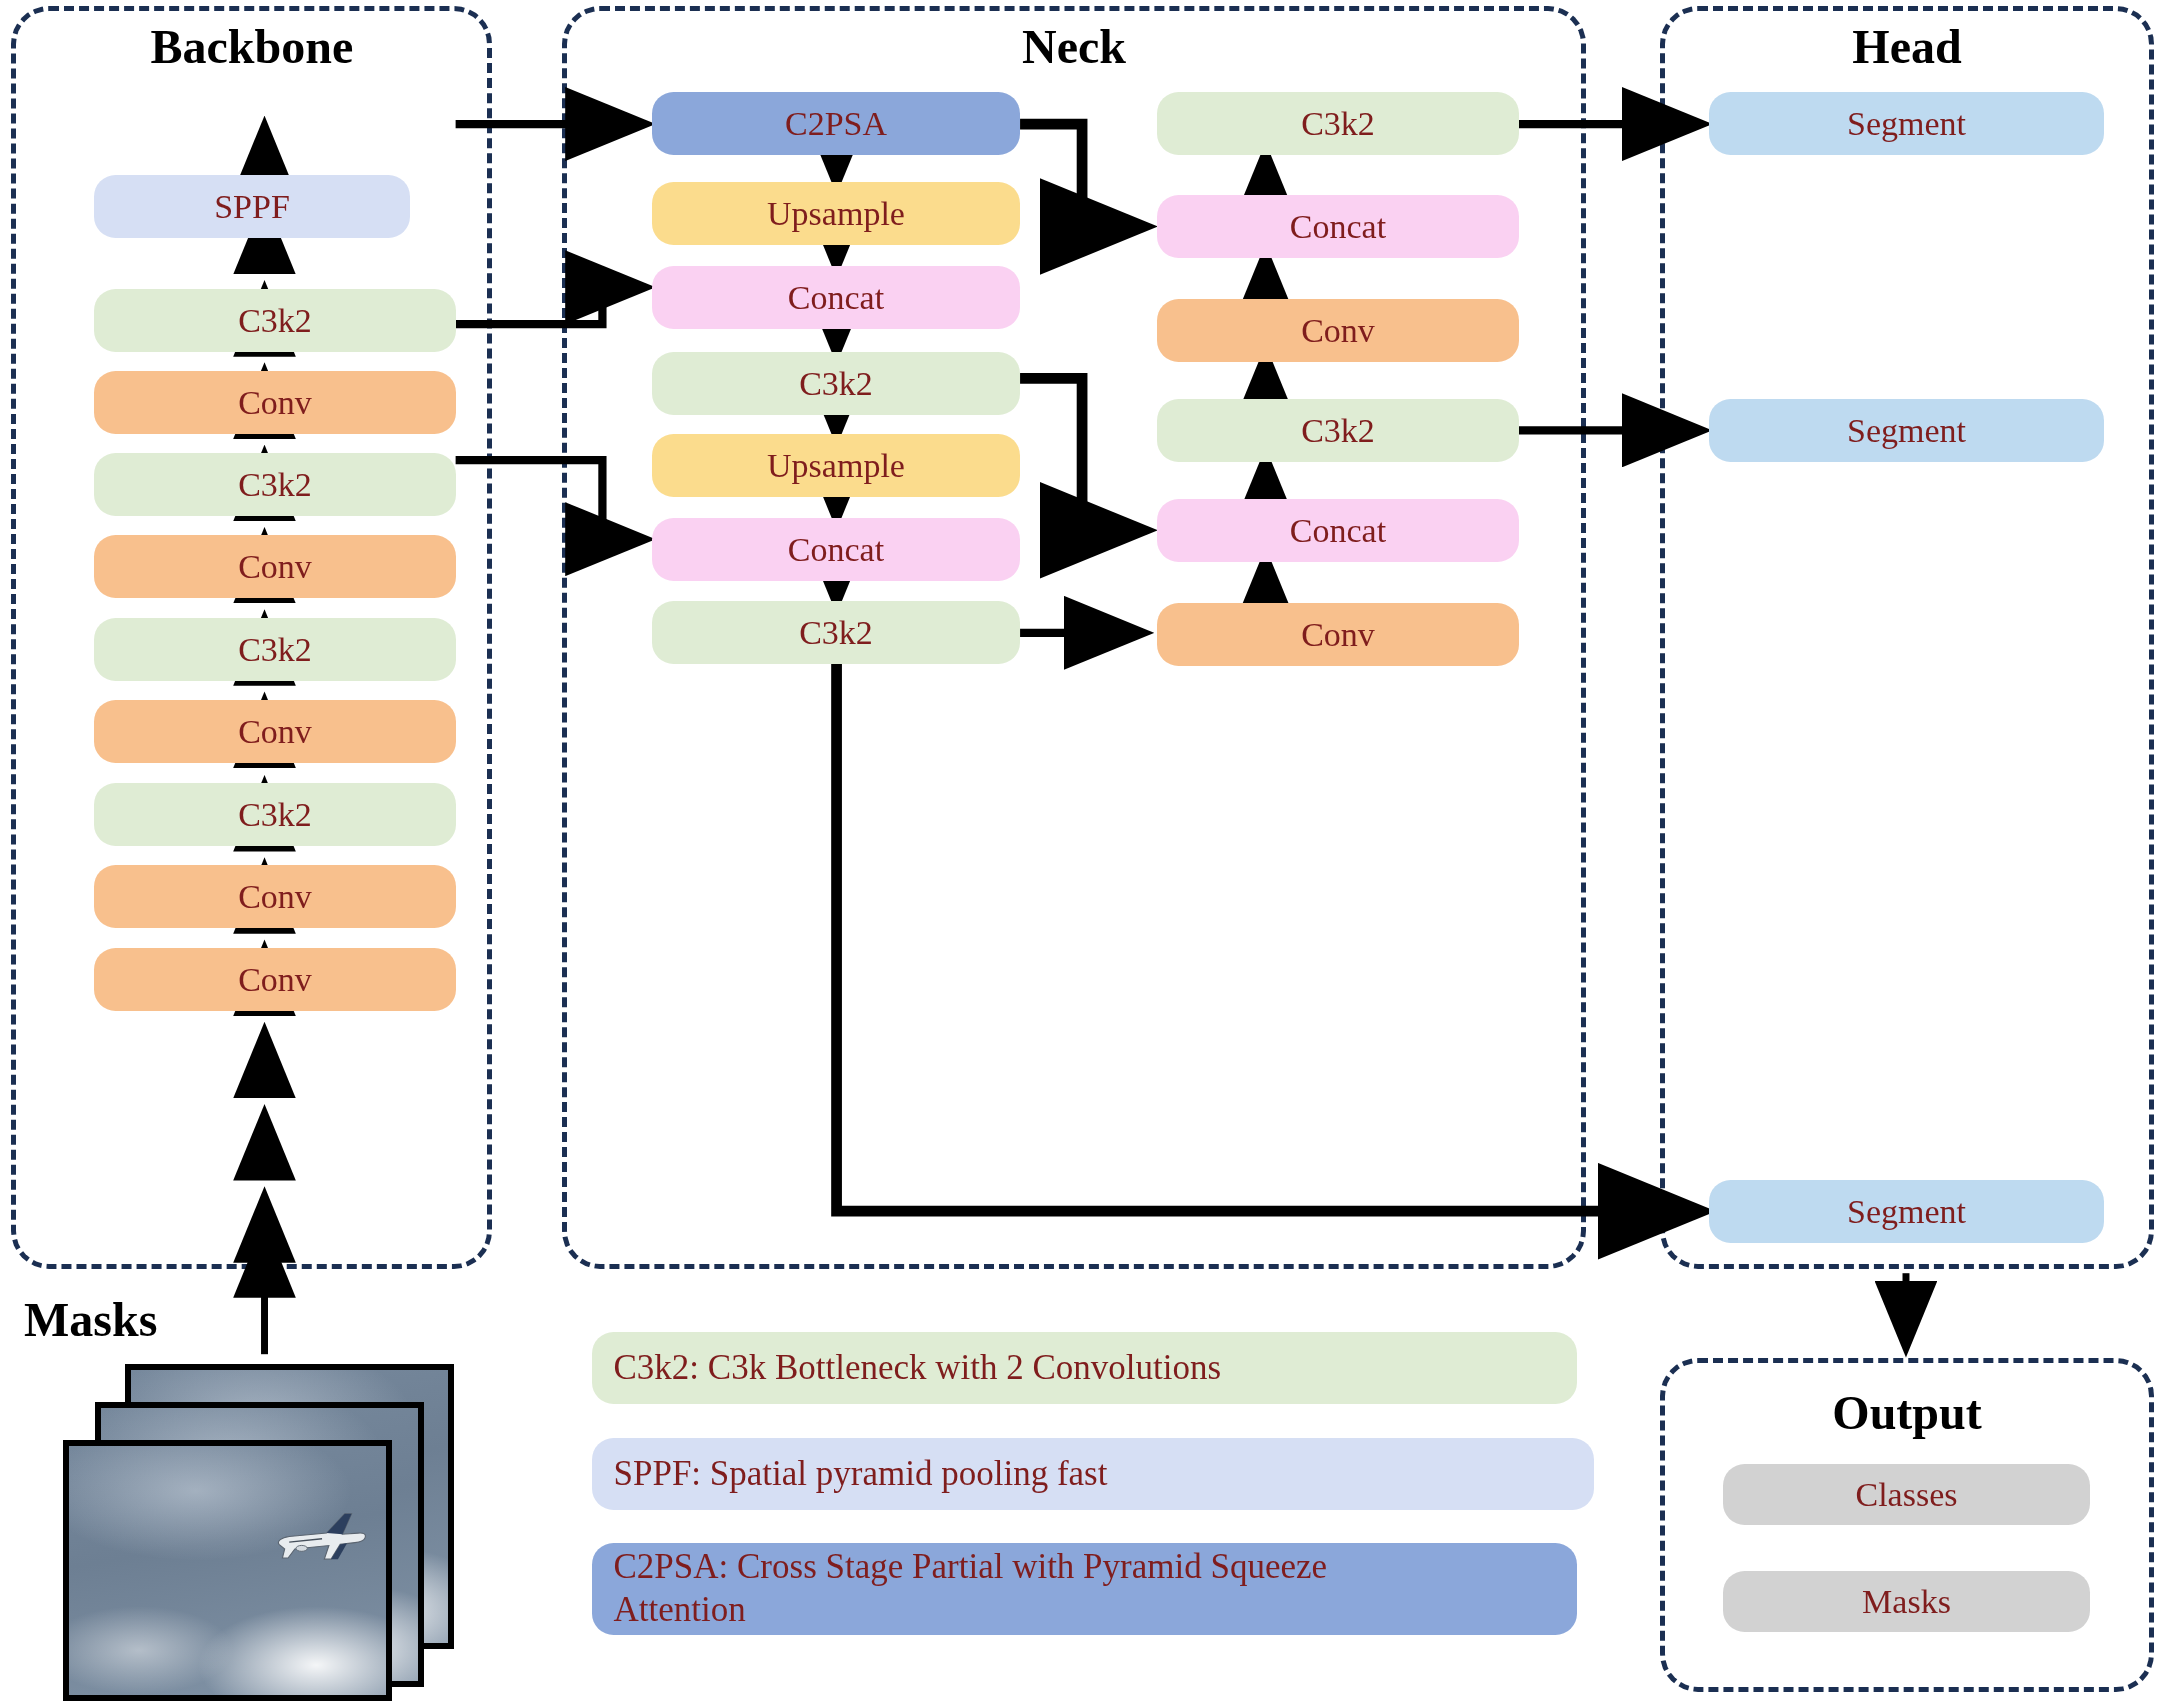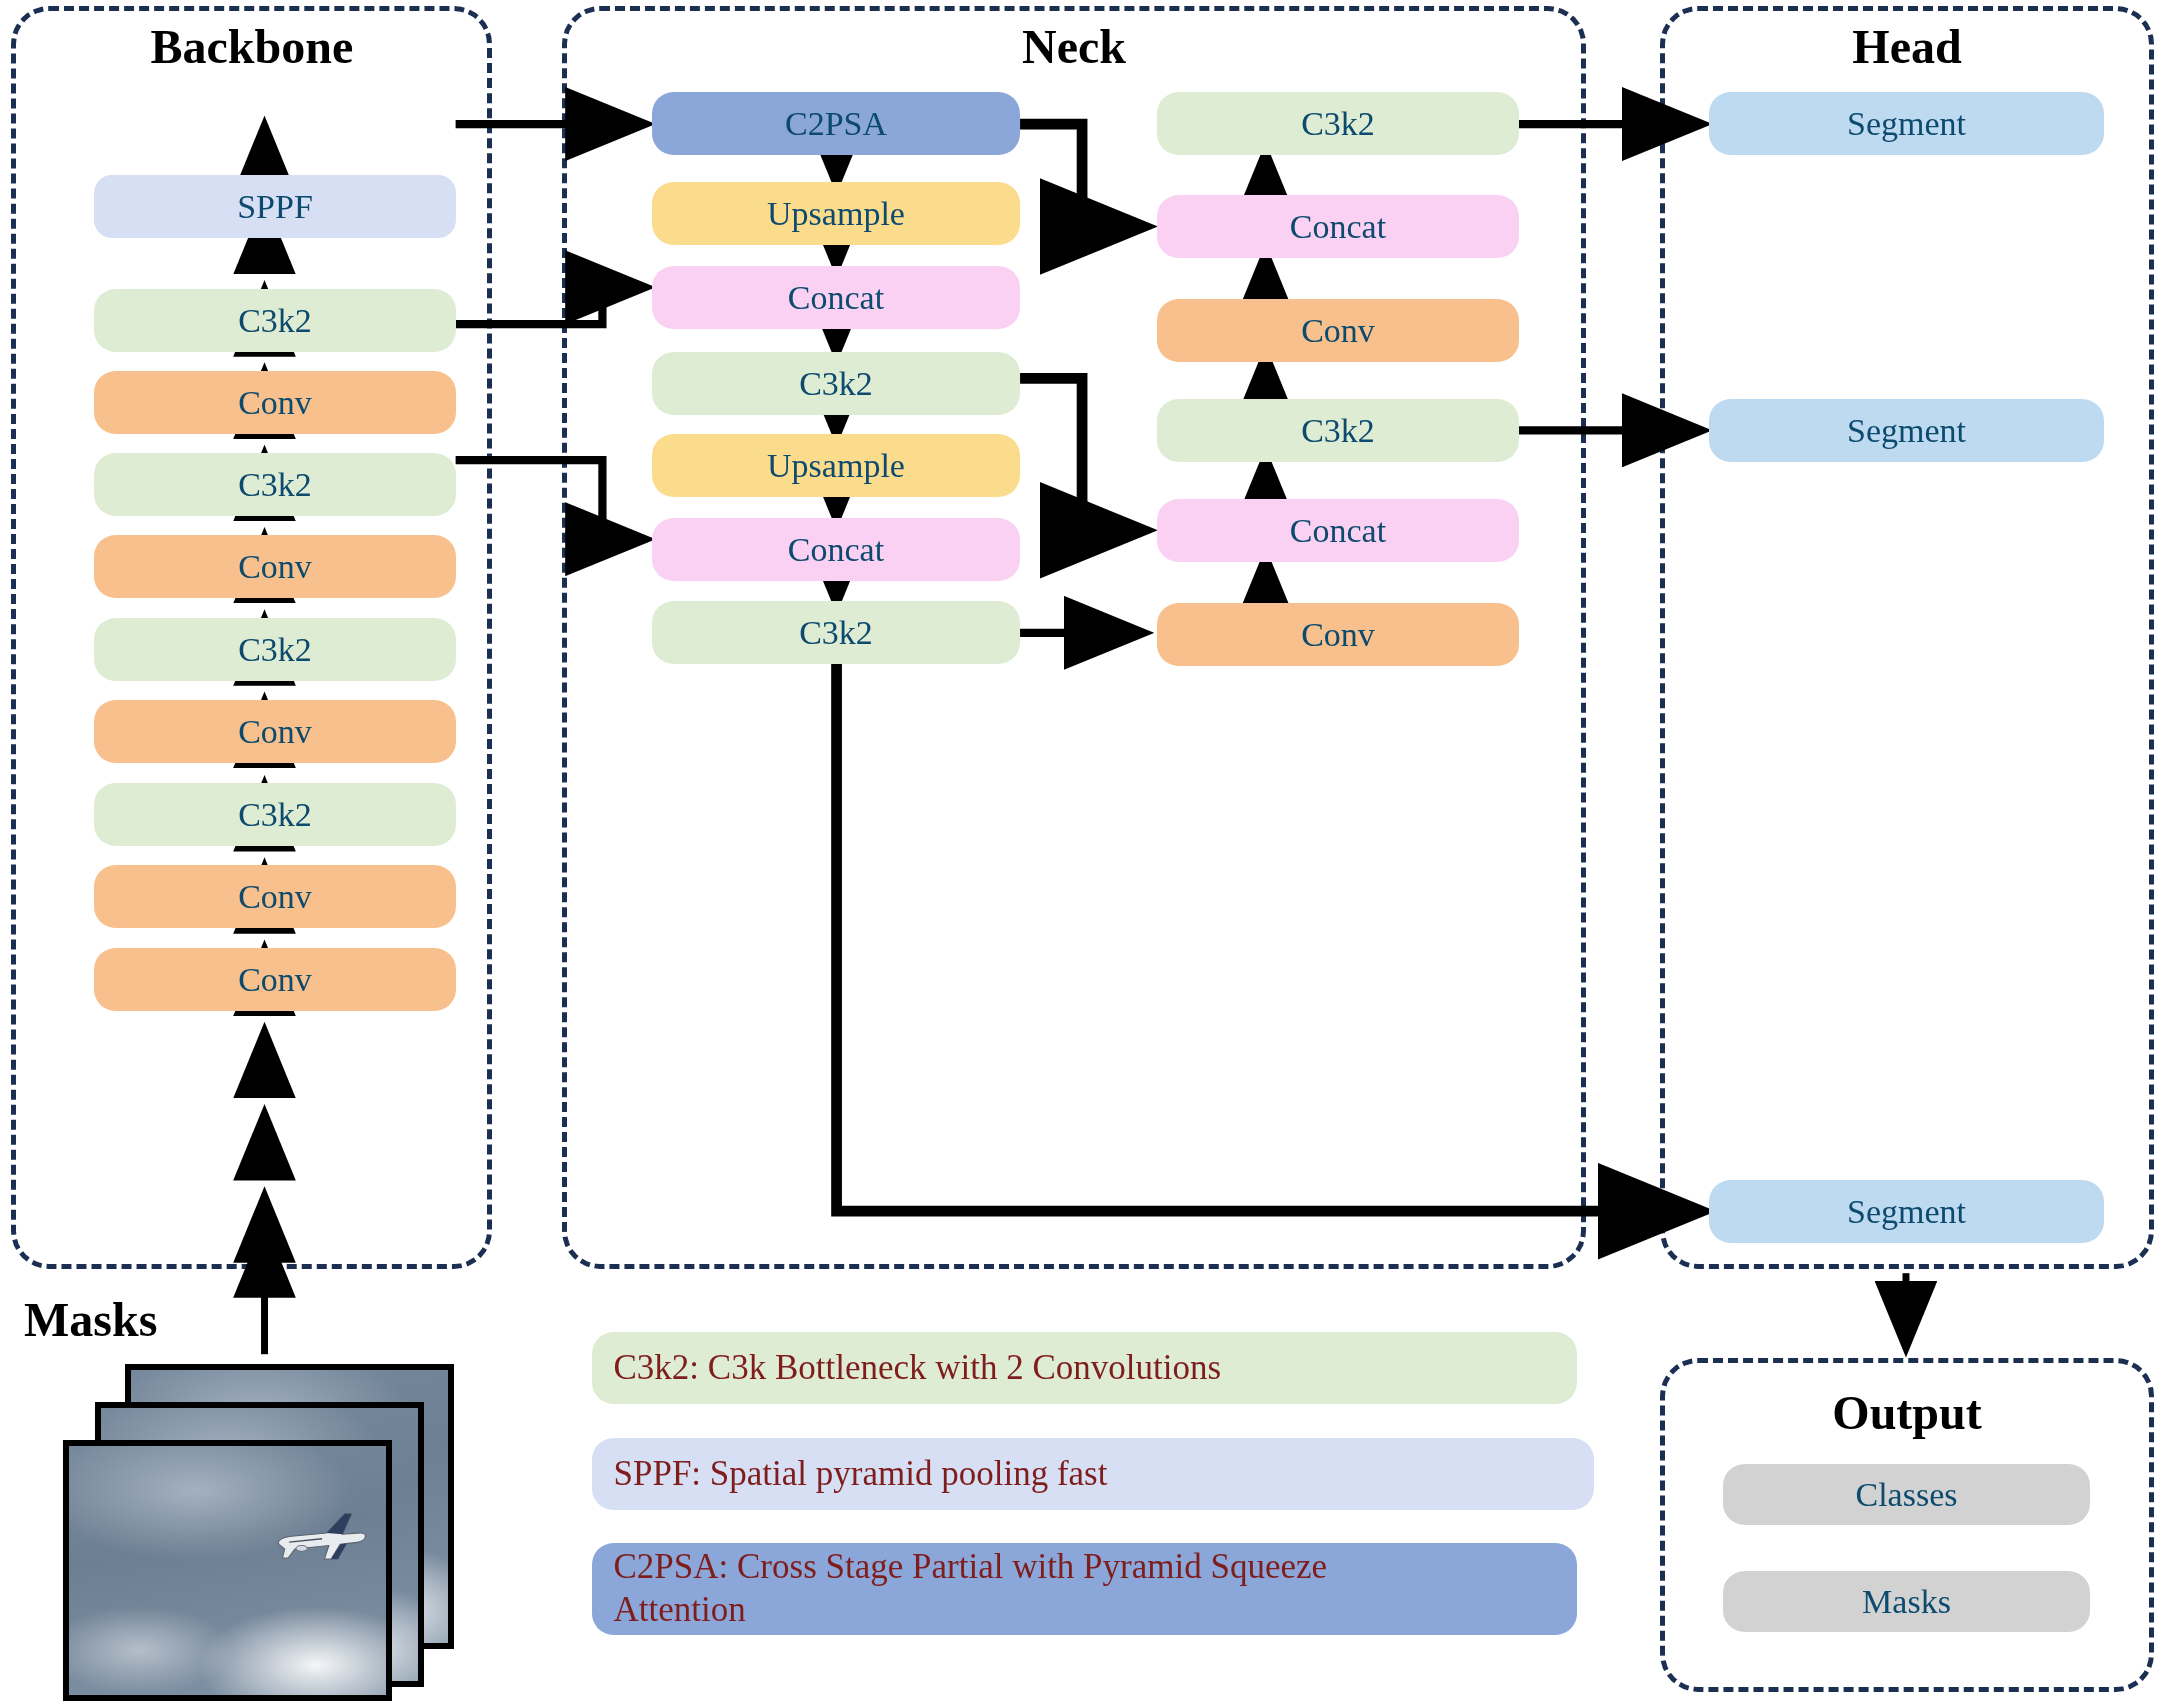--- a/index.html
+++ b/index.html
@@ -23,21 +23,21 @@
     text-align:center;
     white-space:nowrap;
     font-family:"Liberation Serif","DejaVu Serif",serif;
   }
   .blk{
     position:absolute;
     border-radius:21.5px;
     display:flex;
     align-items:center;
     justify-content:center;
-    color:#0c4a6e;
+    color:#7f1d1d;
     font-size:34px;
     box-sizing:border-box;
     white-space:nowrap;
   }
   .legend-blk{
     position:absolute;
     border-radius:21.5px;
     display:flex;
     align-items:center;
     color:#7f1d1d;
@@ -144,21 +144,21 @@
       </g>
 
       <path d="M2296,196 L2688,196" stroke-width="13" marker-end="url(#ah)"></path>
 
       <path d="M2296,680 L2688,680" stroke-width="13" marker-end="url(#ah)"></path>
 
       <path d="M3012,2012 L3012,2130" stroke-width="11" marker-end="url(#ah)"></path>
     </g>
   </svg>
 
-  <div class="blk" style="left:94px;top:175px;width:362px;height:63px;background:#d6dff4;border-radius:18px;">
+  <div class="blk" style="left:94px;top:175px;width:316px;height:63px;background:#d6dff4;">
     <span>SPPF</span>
     </div>
   <div class="blk" style="left:94px;top:289px;width:362px;height:63px;background:#dfecd4;">
     <span>C3k2</span>
     </div>
   <div class="blk" style="left:94px;top:371px;width:362px;height:63px;background:#f8c08d;">
     <span>Conv</span>
     </div>
   <div class="blk" style="left:94px;top:453px;width:362px;height:63px;background:#dfecd4;">
     <span>C3k2</span>

